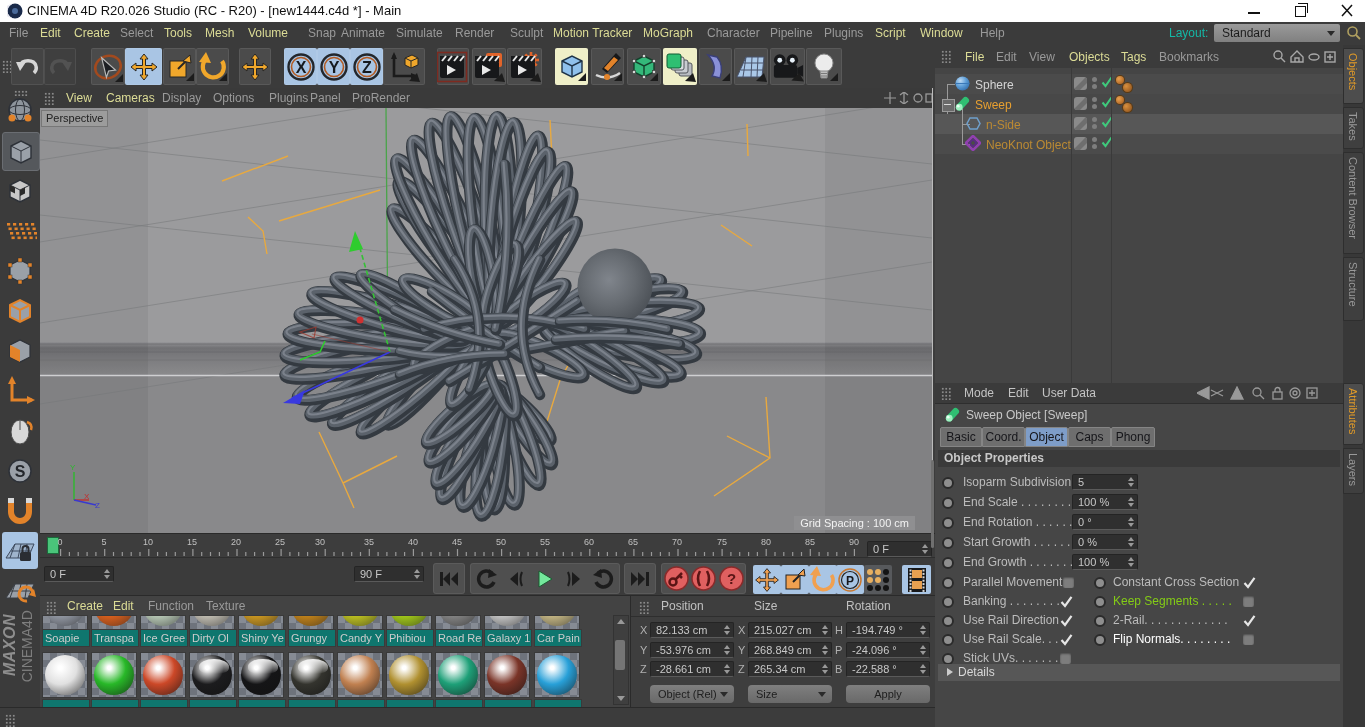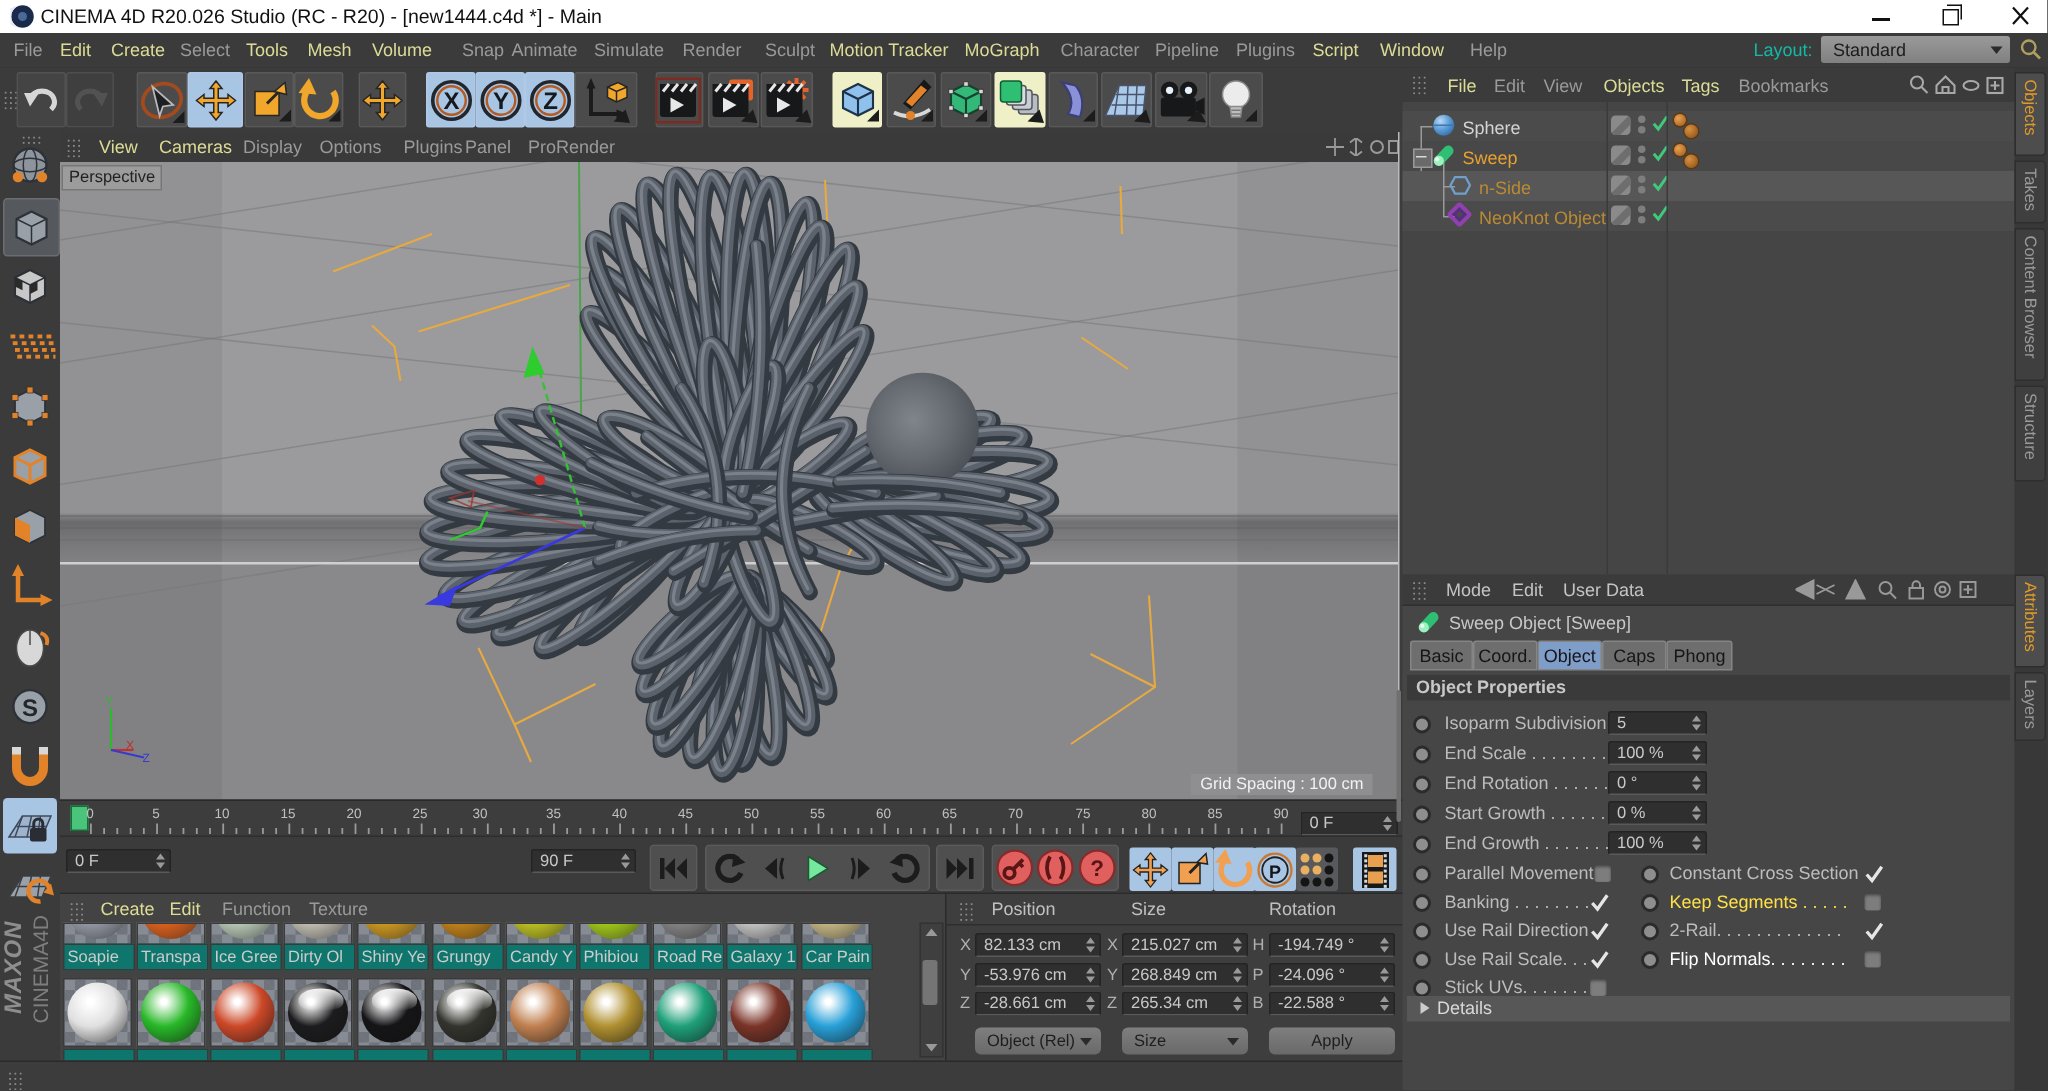--- a/index.html
+++ b/index.html
@@ -1226,21 +1226,21 @@
 <div style="position:absolute;left:178px;top:192px;color:#bcbcbc">Constant Cross Section</div>
 <div style="position:absolute;left:308px;top:194px"><svg width="13" height="12" viewBox="0 0 13 12">
           <path d="M1.5 6 L5 10 L11.5 0.8" stroke="#e6e6e6" stroke-width="2.2" fill="none"></path>
         </svg></div>
 <div style="position:absolute;left:7px;top:213px;width:12px;height:12px;border-radius:50%;background:#8e8e8e;border:2px solid #2b2b2b;box-sizing:border-box"></div>
 <div style="position:absolute;left:28px;top:211px;color:#bcbcbc">Banking  . . . . . . . .</div>
 <div style="position:absolute;left:125px;top:213px"><svg width="13" height="12" viewBox="0 0 13 12">
           <path d="M1.5 6 L5 10 L11.5 0.8" stroke="#e6e6e6" stroke-width="2.2" fill="none"></path>
         </svg></div>
 <div style="position:absolute;left:159px;top:213px;width:12px;height:12px;border-radius:50%;background:#8e8e8e;border:2px solid #2b2b2b;box-sizing:border-box"></div>
-<div style="position:absolute;left:178px;top:211px;color:#fde047">Keep Segments  . . . . .</div>
+<div style="position:absolute;left:178px;top:211px;color:#84cc16">Keep Segments  . . . . .</div>
 <div style="position:absolute;left:308px;top:213px;width:11px;height:11px;background:#7d7d7d;border-radius:2px;box-shadow:inset 0 1px 2px rgba(0,0,0,0.4)"></div>
 <div style="position:absolute;left:7px;top:232px;width:12px;height:12px;border-radius:50%;background:#8e8e8e;border:2px solid #2b2b2b;box-sizing:border-box"></div>
 <div style="position:absolute;left:28px;top:230px;color:#bcbcbc">Use Rail Direction</div>
 <div style="position:absolute;left:125px;top:232px"><svg width="13" height="12" viewBox="0 0 13 12">
           <path d="M1.5 6 L5 10 L11.5 0.8" stroke="#e6e6e6" stroke-width="2.2" fill="none"></path>
         </svg></div>
 <div style="position:absolute;left:159px;top:232px;width:12px;height:12px;border-radius:50%;background:#8e8e8e;border:2px solid #2b2b2b;box-sizing:border-box"></div>
 <div style="position:absolute;left:178px;top:230px;color:#bcbcbc">2-Rail. . . . . . . . . . . . .</div>
 <div style="position:absolute;left:308px;top:232px"><svg width="13" height="12" viewBox="0 0 13 12">
           <path d="M1.5 6 L5 10 L11.5 0.8" stroke="#e6e6e6" stroke-width="2.2" fill="none"></path>

